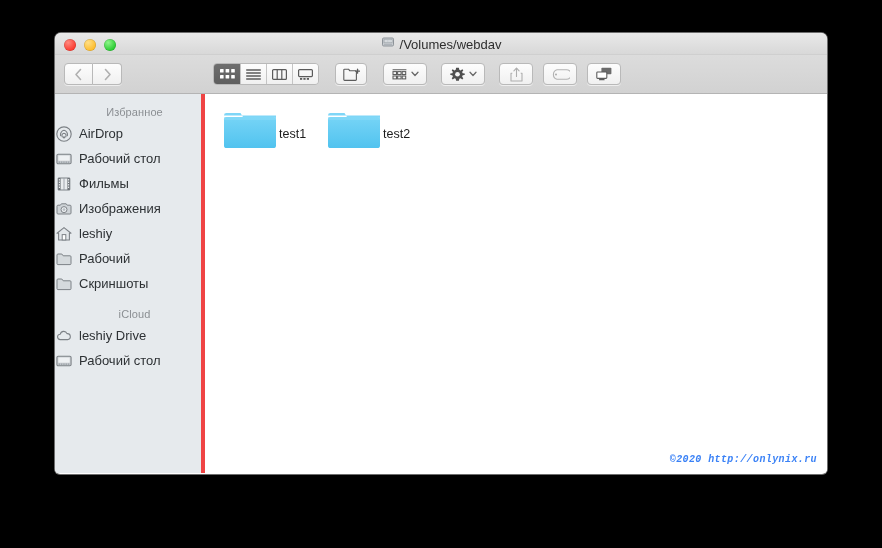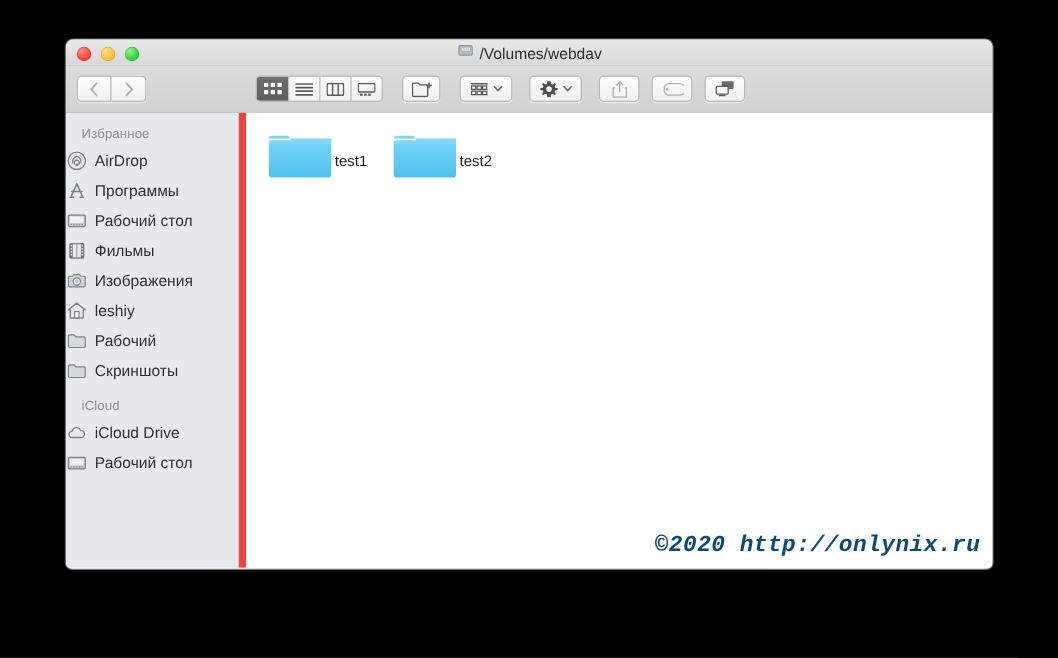--- a/index.html
+++ b/index.html
@@ -88,23 +88,24 @@
     gap: 6px;
   }
   .search-ph { font-size: 12.5px; color: #a8a8a8; }
 
   
   .body { display: flex; height: 379px; }
 
   .sidebar {
     width: 150px;
     background: #e6eaed;
-    border-right: 6px solid #ef4444;
+    border-right: 4px solid #ef4444;
     padding-top: 8px;
     overflow: hidden;
+    text-align: center;
   }
   .sb-header {
     font-size: 11px; color: #8b8f93;
     padding: 4px 0 3px 13px;
     letter-spacing: .1px;
   }
   .sb-item {
     display: flex; align-items: center; gap: 7px;
     height: 25px; 
     font-size: 13px; color: #2d3134;
@@ -115,21 +116,21 @@
 
   .icon-grid { position: absolute; left: 16px; top: 4px; display: flex; }
   .file-cell { width: 104px; display: flex; flex-direction: row; align-items: center; padding-top: 8px; }
   .folder-ico { width: 58px; height: 46px; position: relative; }
   .file-label { margin-top: 9px; font-size: 12.5px; color: #1c1c1c; }
 
   .watermark {
     position: absolute; right: 10px; bottom: 8px;
     font-family: "Liberation Mono", "DejaVu Sans Mono", monospace;
     font-style: italic; font-weight: bold;
-    font-size: 19px; color: #0c4a6e;
+    font-size: 10px; color: #3b82f6;
     letter-spacing: .4px;
     white-space: nowrap;
   }
 </style>
 </head>
 <body>
 
 <div id="stage">
 
   <div class="window">
@@ -291,31 +292,20 @@
               <g fill="none" stroke="#7d8287" stroke-width="1.15" stroke-linecap="round">
                 <path d="M4.6 9.6 A4.4 4.4 0 0 1 8 4.3 A4.4 4.4 0 0 1 11.4 9.6"></path>
                 <path d="M6.3 10.9 A2.4 2.4 0 0 1 8 7.2 A2.4 2.4 0 0 1 9.7 10.9"></path>
               </g>
               <circle cx="8" cy="11.4" r="1.1" fill="#7d8287"></circle>
             </svg>
           </span>
           <span>AirDrop</span>
         </div>
 
-        <div class="sb-item">
-          <span class="sb-ico">
-            <svg width="16" height="16" viewBox="0 0 16 16">
-              <path d="M8 2.2 L12.6 12.4 M8 2.2 L3.4 12.4" fill="none" stroke="#7d8287" stroke-width="1.3" stroke-linecap="round"></path>
-              <line x1="3.6" y1="8.6" x2="12.4" y2="8.6" stroke="#7d8287" stroke-width="1.2" stroke-linecap="round"></line>
-              <line x1="2.4" y1="13.3" x2="5.4" y2="13.3" stroke="#7d8287" stroke-width="1.2" stroke-linecap="round"></line>
-              <line x1="10.6" y1="13.3" x2="13.6" y2="13.3" stroke="#7d8287" stroke-width="1.2" stroke-linecap="round"></line>
-            </svg>
-          </span>
-          <span>Программы</span>
-        </div>
 
         <div class="sb-item">
           <span class="sb-ico">
             <svg width="16" height="16" viewBox="0 0 16 16">
               <rect x="0.9" y="3.2" width="14.2" height="9.6" rx="1.2" fill="#c8cdd1" stroke="#7d8287" stroke-width="1.05"></rect>
               <rect x="2.3" y="4.5" width="11.4" height="5.2" fill="#eef1f3"></rect>
               <g fill="#9aa0a6">
                   <rect x="2.6" y="10.5" width="1.5" height="1.3"></rect>
                   <rect x="4.9" y="10.5" width="1.5" height="1.3"></rect>
                   <rect x="7.2" y="10.5" width="1.5" height="1.3"></rect>
@@ -390,21 +380,21 @@
         </div>
 
         <div class="sb-header" style="padding-top:12px">iCloud</div>
 
         <div class="sb-item">
           <span class="sb-ico">
             <svg width="16" height="16" viewBox="0 0 16 16">
               <path d="M4.2 11.6 a2.7 2.7 0 0 1 .1-5.4 A3.5 3.5 0 0 1 11 5.6 a2.9 2.9 0 0 1 .6 6 Z" fill="none" stroke="#7d8287" stroke-width="1.1" stroke-linejoin="round"></path>
             </svg>
           </span>
-          <span>iCloud Drive</span>
+          <span>leshiy Drive</span>
         </div>
 
         <div class="sb-item">
           <span class="sb-ico">
             <svg width="16" height="16" viewBox="0 0 16 16">
               <rect x="0.9" y="3.2" width="14.2" height="9.6" rx="1.2" fill="#c8cdd1" stroke="#7d8287" stroke-width="1.05"></rect>
               <rect x="2.3" y="4.5" width="11.4" height="5.2" fill="#eef1f3"></rect>
               <g fill="#9aa0a6">
                   <rect x="2.6" y="10.5" width="1.5" height="1.3"></rect>
                   <rect x="4.9" y="10.5" width="1.5" height="1.3"></rect>

